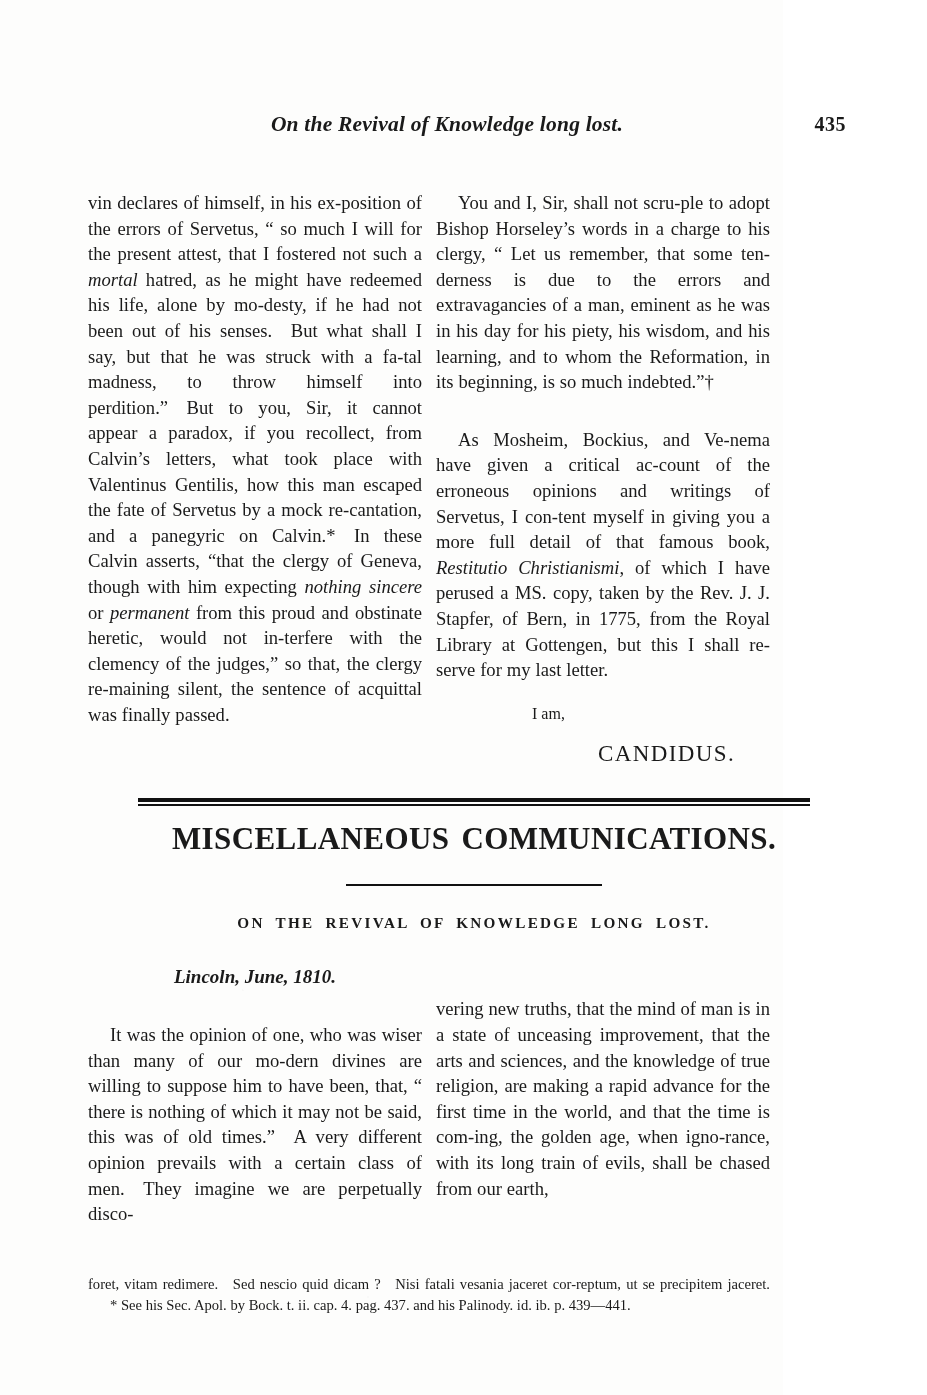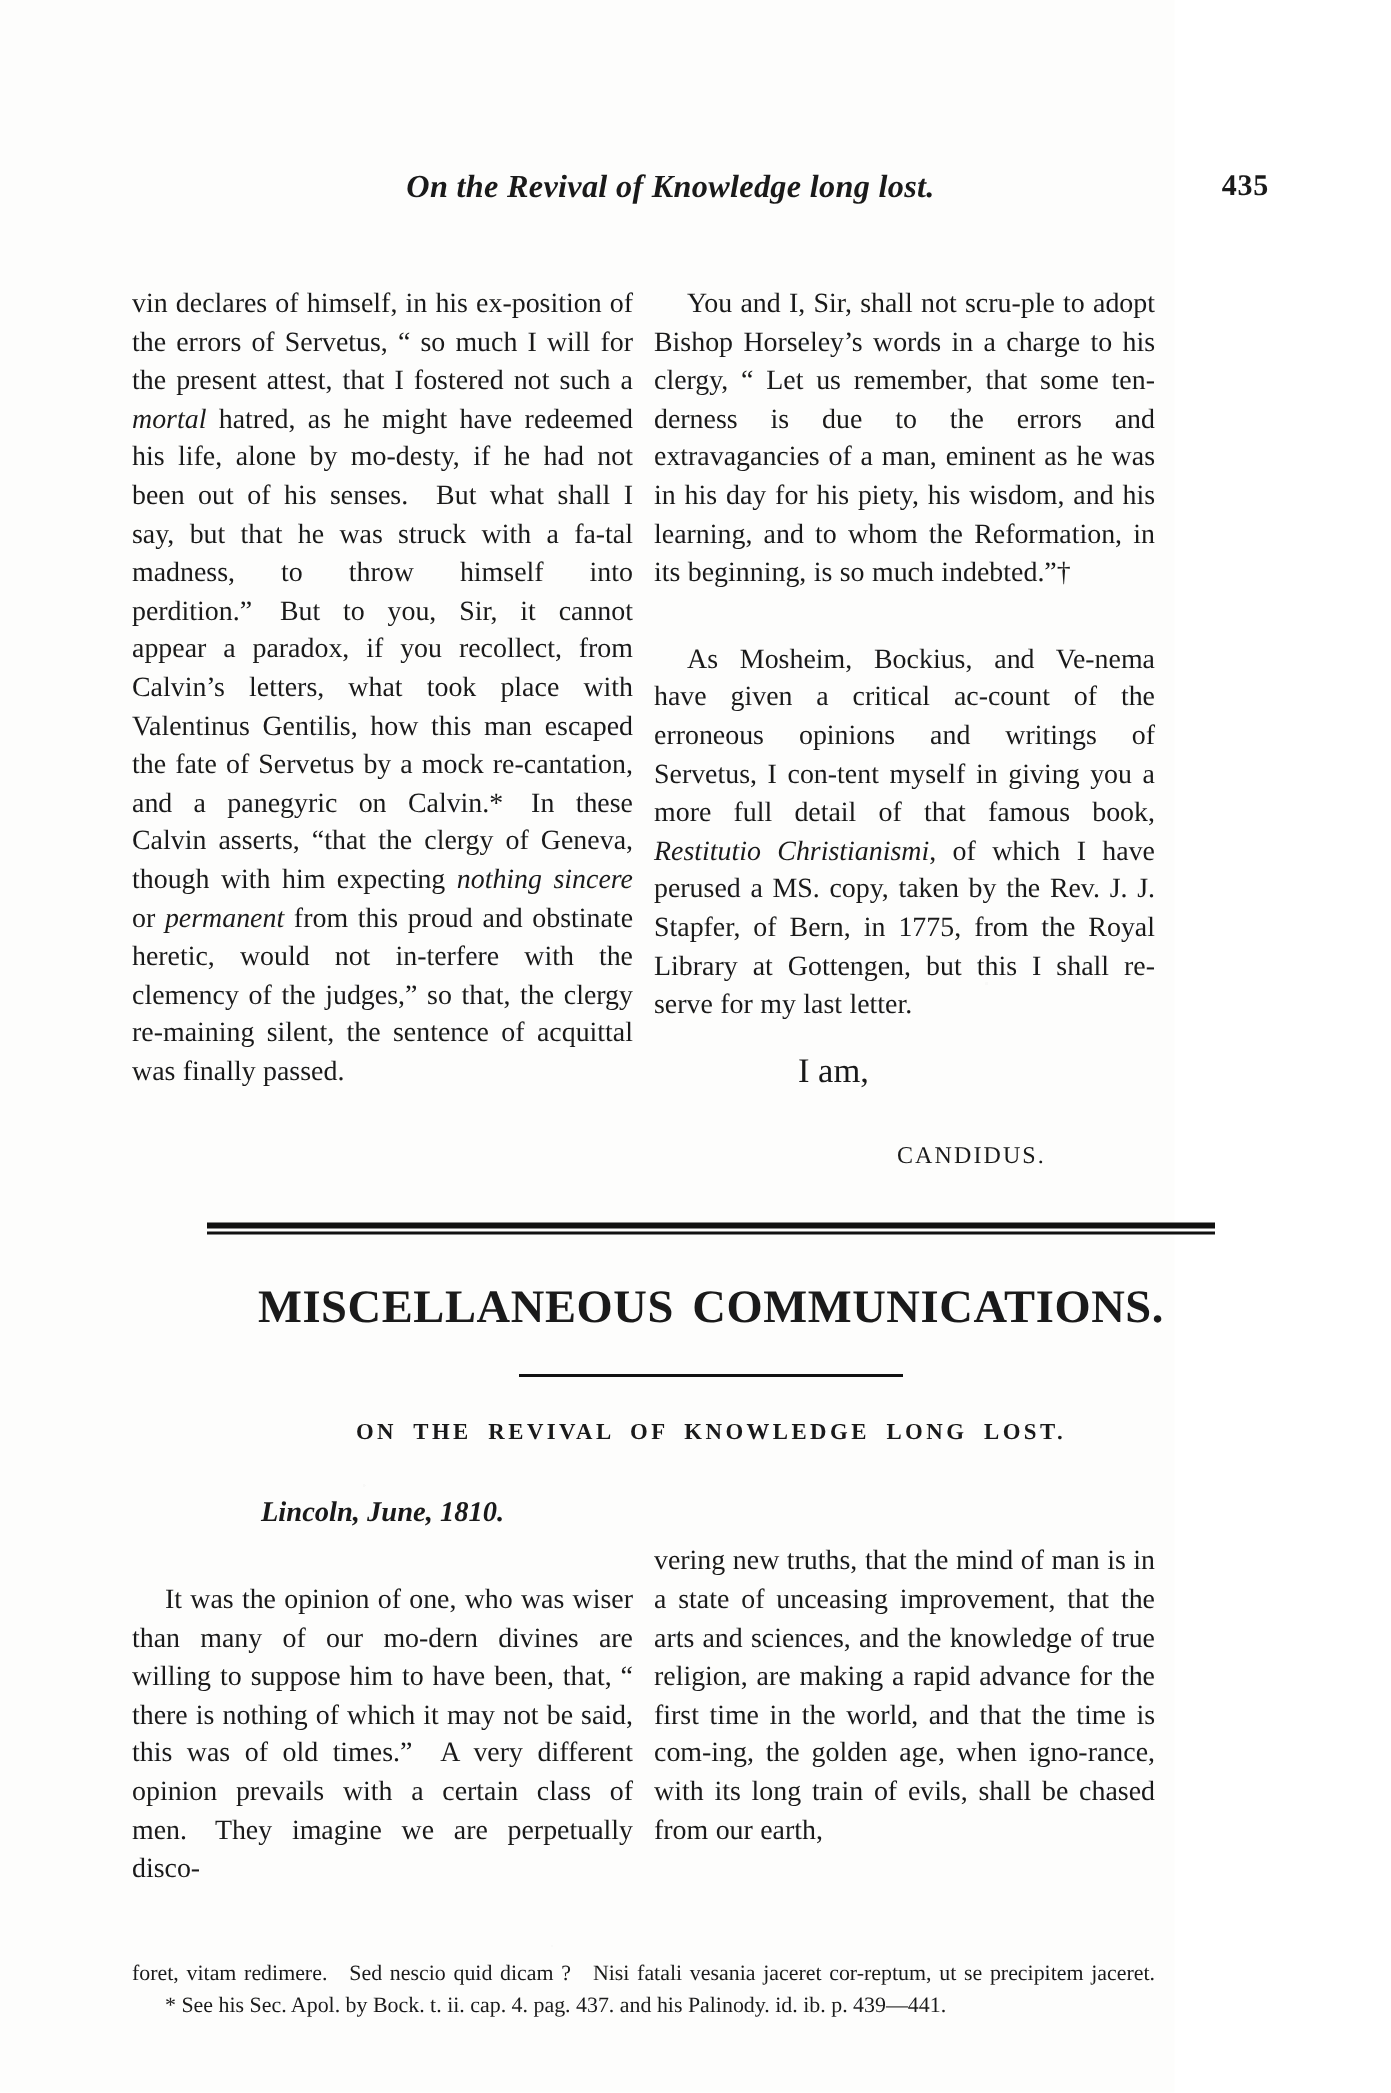--- a/index.html
+++ b/index.html
@@ -85,30 +85,30 @@
     line-height: 25.6px;
     text-align: justify;
     text-align-last: left;
     word-spacing: 0.3px;
     hyphens: none;
     margin-top: 32px;
   }
   .body-text.indent { text-indent: 22px; }
 
   .sig-iam {
-    font-size: 23px;
+    font-size: 16px;
     line-height: 25.6px;
     margin-top: 14px;
     padding-left: 96px;
   }
   .sig-name {
-    font-size: 16px;
+    font-size: 23px;
     line-height: 25.6px;
     letter-spacing: 1.4px;
-    margin-top: 31px;
+    margin-top: 14px;
     padding-left: 162px;
     font-family: Liberation Serif, serif;
   }
 
   
   .section-break { margin-top: 32px; }
 
   .rule-thick-wrap {
     width: 672px;
     margin: 0 auto;
@@ -121,21 +121,21 @@
     height: 1.5px;
     background: #111;
     margin-top: 2px;
   }
 
   .section-title {
     text-align: center;
     font-size: 31px;
     font-weight: 700;
     letter-spacing: 0.4px;
-    margin-top: 30px;
+    margin-top: 15px;
     word-spacing: 4px;
   }
 
   .rule-short {
     width: 256px;
     height: 2.5px;
     background: #111;
     margin: 27px auto 0 auto;
   }
 

